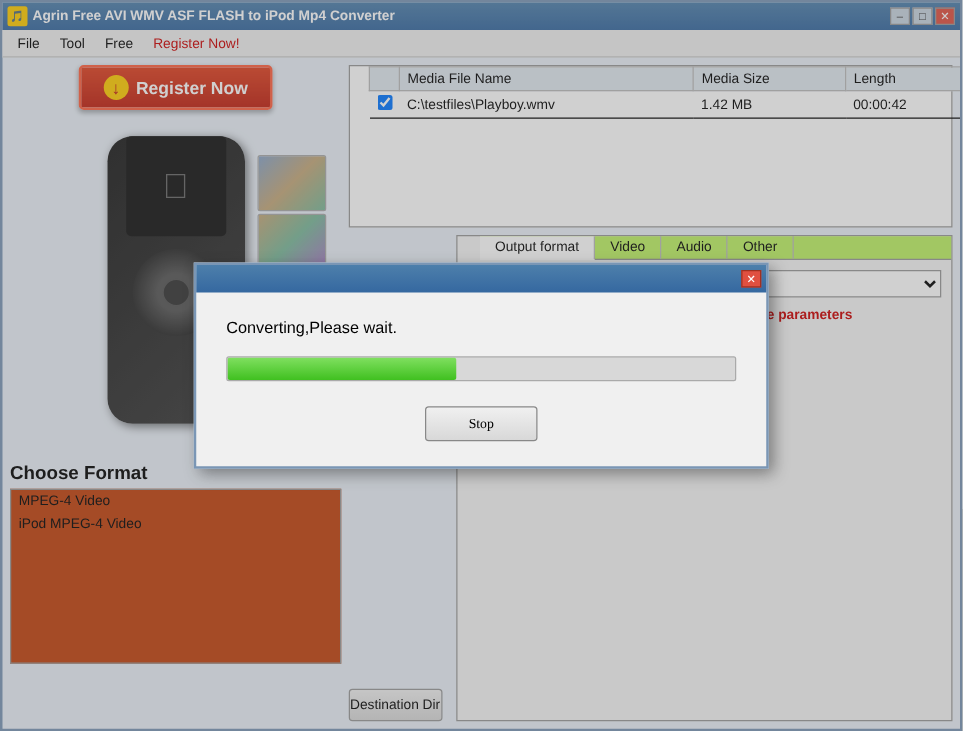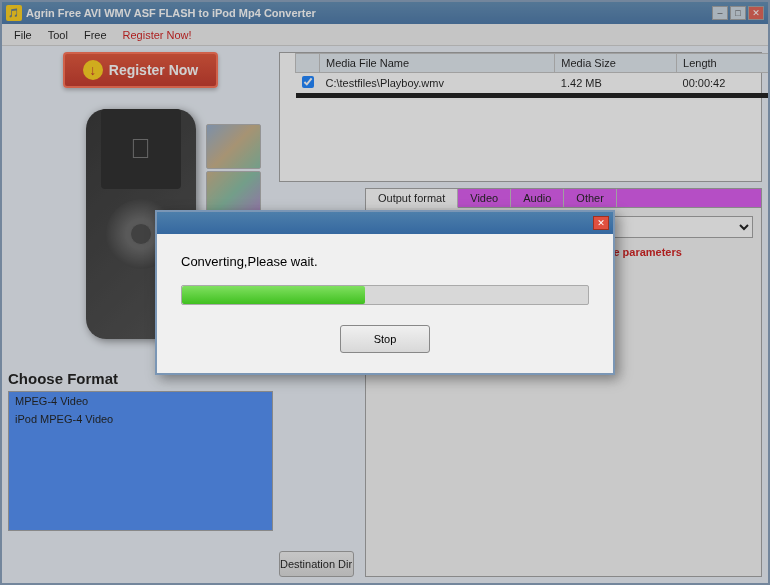--- a/index.html
+++ b/index.html
@@ -209,21 +209,21 @@
     .format-section {
       margin-top: 6px;
     }
     .format-label {
       font-size: 15px;
       font-weight: bold;
       margin-bottom: 4px;
     }
     .format-list {
       border: 1px solid #999;
-      background: #3b82f6;
+      background: #c2410c;
       height: 140px;
       overflow-y: auto;
     }
     .format-item {
       padding: 3px 6px;
       cursor: pointer;
       font-size: 11px;
     }
 
     
@@ -250,21 +250,21 @@
       background: #e0e8f0;
     }
     .file-table th {
       border: 1px solid #bbb;
       padding: 3px 6px;
       text-align: left;
       font-weight: normal;
       font-size: 11px;
     }
     .file-table td {
-      border-bottom: 5px solid #000000;
+      border-bottom: 1px solid #000000;
       padding: 3px 6px;
       font-size: 11px;
     }
     .file-checkbox {
       width: 12px;
       height: 12px;
     }
 
     
     .bottom-right {
@@ -300,21 +300,22 @@
     .output-section {
       flex: 1;
       border: 1px solid #999;
       background: #f5f5f5;
       display: flex;
       flex-direction: column;
     }
     .tabs-bar {
       display: flex;
       border-bottom: 1px solid #999;
-      background: #d946ef;
+      background: #bef264;
+      margin-left: 18px;
     }
     .tab {
       padding: 3px 12px;
       cursor: pointer;
       font-size: 11px;
       border-right: 1px solid #bbb;
     }
     .tab.active {
       background: white;
       border-bottom: 1px solid white;
@@ -413,20 +414,21 @@
       justify-content: center;
     }
     .stop-btn {
       width: 90px;
       height: 28px;
       background: linear-gradient(to bottom, #f0f0f0, #d8d8d8);
       border: 1px solid #888;
       border-radius: 3px;
       cursor: pointer;
       font-size: 11px;
+      font-family: Liberation Serif, serif;
     }
   </style>
 </head>
 <body>
 
 <div class="window">
 
   <div class="titlebar">
     <div class="titlebar-left">
       <div class="title-icon">🎵</div>

